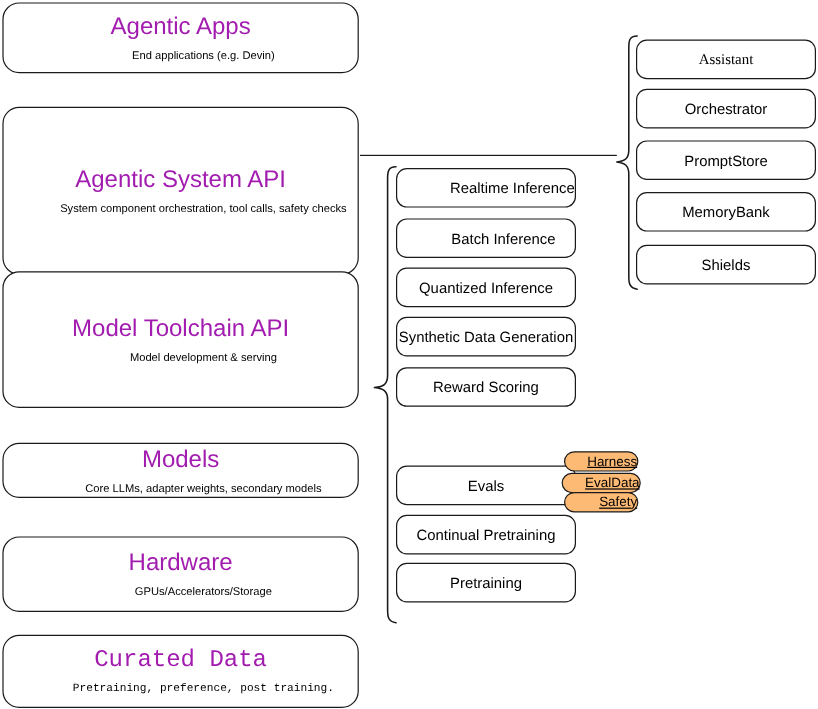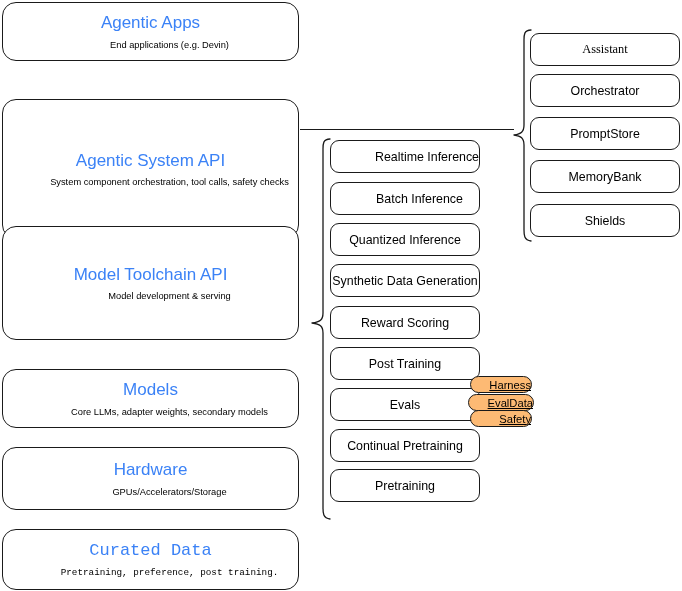--- a/index.html
+++ b/index.html
@@ -29,23 +29,23 @@
     justify-content: center;
     text-align: center;
   }
   
   .layer {
     border-radius: 14px;
     left: 2px;
     width: 297px;
   }
   .layer .title {
-    font-size: 17px;
+    font-size: 20px;
     line-height: 1.25;
-    color: #3b82f6;
+    color: #a21caf;
   }
   .layer .subtitle {
     font-size: 9.3px;
     line-height: 1.3;
     margin-top: 5px;
     color: #000;
     margin-left: 38px;
   }
   
   .capsule {
@@ -88,31 +88,31 @@
 </head>
 <body>
 
 <div id="canvas">
 
   <div class="box layer" style="top:2px; height:59px;">
     <div class="title">Agentic Apps</div>
     <div class="subtitle">End applications (e.g. Devin)</div>
   </div>
 
-  <div class="box layer" style="top:99px; height:140px;">
+  <div class="box layer" style="top:89px; height:140px;">
     <div class="title">Agentic System API</div>
     <div class="subtitle">System component orchestration, tool calls, safety checks</div>
   </div>
 
   <div class="box layer" style="top:226px; height:114px;">
     <div class="title">Model Toolchain API</div>
     <div class="subtitle">Model development &amp; serving</div>
   </div>
 
-  <div class="box layer" style="top:369px; height:59px;">
+  <div class="box layer" style="top:369px; height:46px;">
     <div class="title">Models</div>
     <div class="subtitle">Core LLMs, adapter weights, secondary models</div>
   </div>
 
   <div class="box layer" style="top:447px; height:63px;">
     <div class="title">Hardware</div>
     <div class="subtitle">GPUs/Accelerators/Storage</div>
   </div>
 
   <div class="box layer" style="top:529px; height:61px;font-family:Liberation Mono, monospace;">
@@ -133,23 +133,20 @@
     <span>Batch Inference</span>
   </div>
   <div class="box capsule" style="left:330px; top:223px;">
     <span>Quantized Inference</span>
   </div>
   <div class="box capsule" style="left:330px; top:264px;">
     <span>Synthetic Data Generation</span>
   </div>
   <div class="box capsule" style="left:330px; top:306px;">
     <span>Reward Scoring</span>
-  </div>
-  <div class="box capsule" style="left:330px; top:347px;">
-    <span>Post Training</span>
   </div>
   <div class="box capsule" style="left:330px; top:388px;">
     <span>Evals</span>
   </div>
   <div class="box capsule" style="left:330px; top:429px;">
     <span>Continual Pretraining</span>
   </div>
   <div class="box capsule" style="left:330px; top:469px;">
     <span>Pretraining</span>
   </div>

